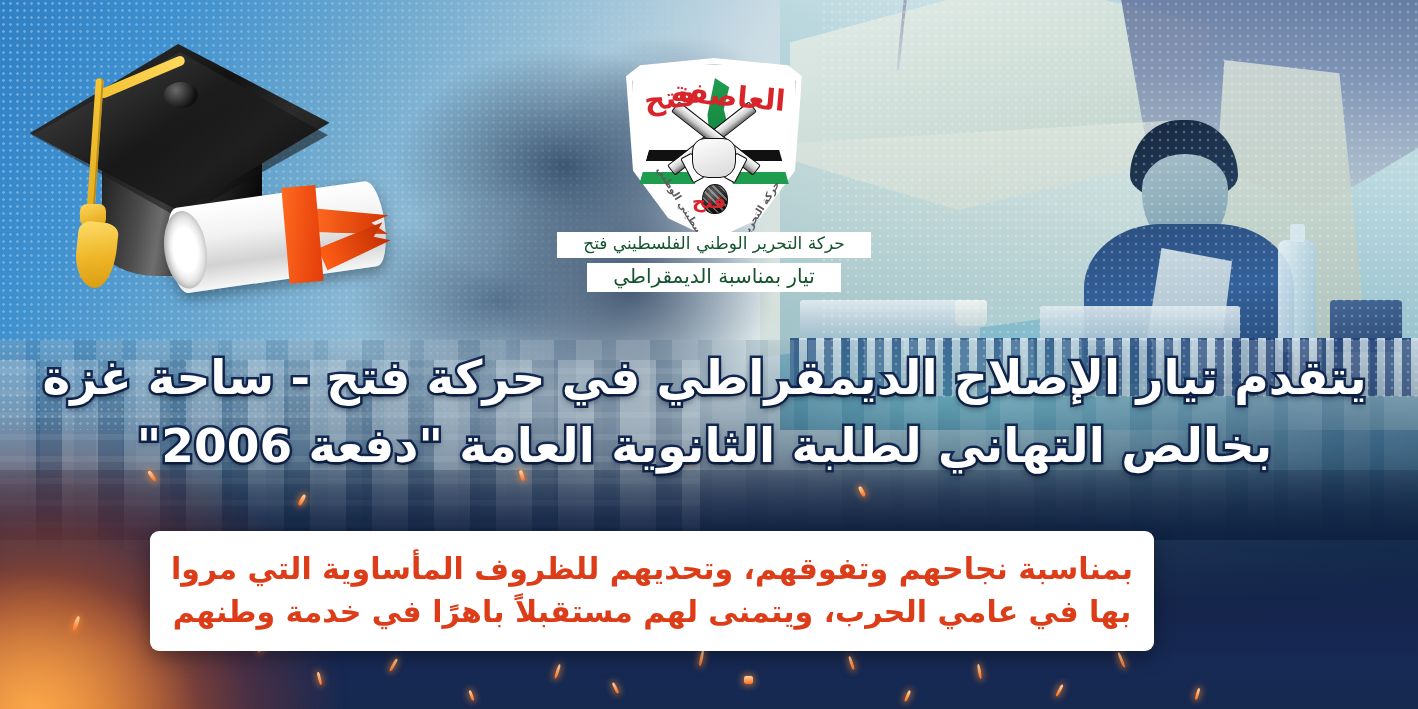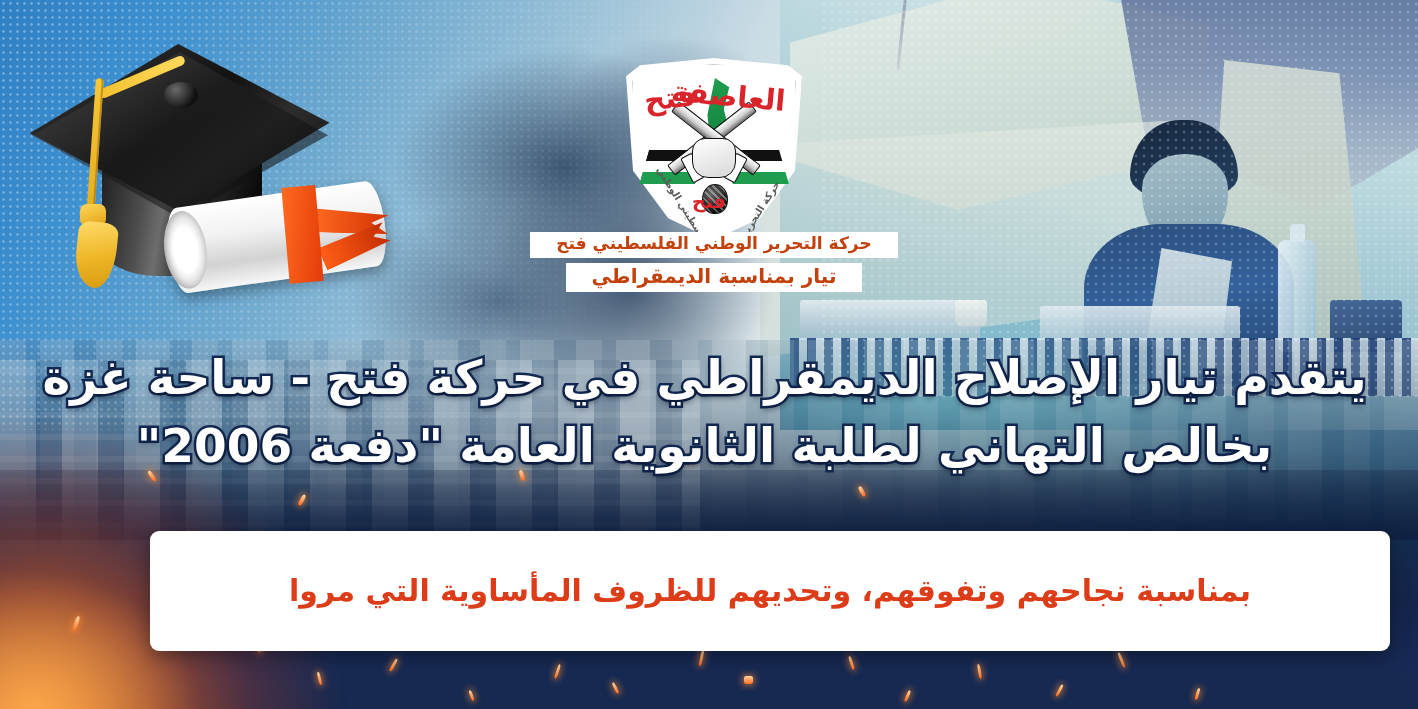--- a/index.html
+++ b/index.html
@@ -230,40 +230,40 @@
   .calli{position:absolute;color:#d8242a;font-weight:700;line-height:1;}
   .calli.l{left:18px;top:26px;font-size:29px;transform:rotate(-6deg);}
   .calli.r{right:16px;top:24px;font-size:29px;transform:rotate(5deg);}
   .calli.c{left:66px;top:134px;font-size:19px;color:#d8242a;}
   .calli.f1{left:10px;bottom:26px;font-size:10px;color:#5a5a5a;transform:rotate(58deg);}
   .calli.f2{right:10px;bottom:26px;font-size:10px;color:#5a5a5a;transform:rotate(-58deg);}
 
   
   .logo-caps{position:absolute;left:540px;top:232px;width:348px;
     display:flex;flex-direction:column;align-items:center;gap:5px;}
-  .logo-cap{background:#ffffff;color:#c2410c;font-weight:700;
+  .logo-cap{background:#ffffff;color:#14532d;font-weight:400;
     padding:2px 26px 4px;line-height:1.15;white-space:nowrap;}
   .logo-cap.l1{font-size:17px;}
   .logo-cap.l2{font-size:20px;}
 
   
   .headline{position:absolute;left:0;right:9px;top:352px;text-align:center;}
   .hl{
     color:#ffffff;font-weight:700;letter-spacing:0;line-height:1.1;
     -webkit-text-stroke:5px #132a55;
     paint-order:stroke fill;
     text-shadow:0 3px 6px rgba(4,12,30,.6);
     white-space:nowrap;
   }
   .hl1{font-size:47px;}
   .hl2{font-size:47px;margin-top:16px;}
 
   
   .msgbox{
-    position:absolute;left:150px;top:531px;width:1240px;height:120px;
+    position:absolute;left:150px;top:531px;width:1004px;height:120px;
     background:#ffffff;border-radius:9px;
     box-shadow:0 6px 20px rgba(0,0,0,.35);
     display:flex;flex-direction:column;align-items:center;justify-content:center;
     gap:6px;padding:8px 18px;
   }
   .msg-line{color:#DD3C18;font-weight:700;font-size:30px;line-height:1.22;white-space:nowrap;}
 </style>
 </head>
 <body>
 
@@ -370,15 +370,16 @@
     <div class="logo-cap l2">تيار بمناسبة الديمقراطي</div>
   </div>
 
   <div class="headline">
     <div class="hl hl1">يتقدم تيار الإصلاح الديمقراطي في حركة فتح - ساحة غزة</div>
     <div class="hl hl2">بخالص التهاني لطلبة الثانوية العامة "دفعة 2006"</div>
   </div>
 
   <div class="msgbox">
     <div class="msg-line">بمناسبة نجاحهم وتفوقهم، وتحديهم للظروف المأساوية التي مروا</div>
+    <div class="msg-line">بها في عامي الحرب، ويتمنى لهم مستقبلاً باهرًا في خدمة وطنهم</div>
   </div>
 
 </div>
 
 </body></html>

